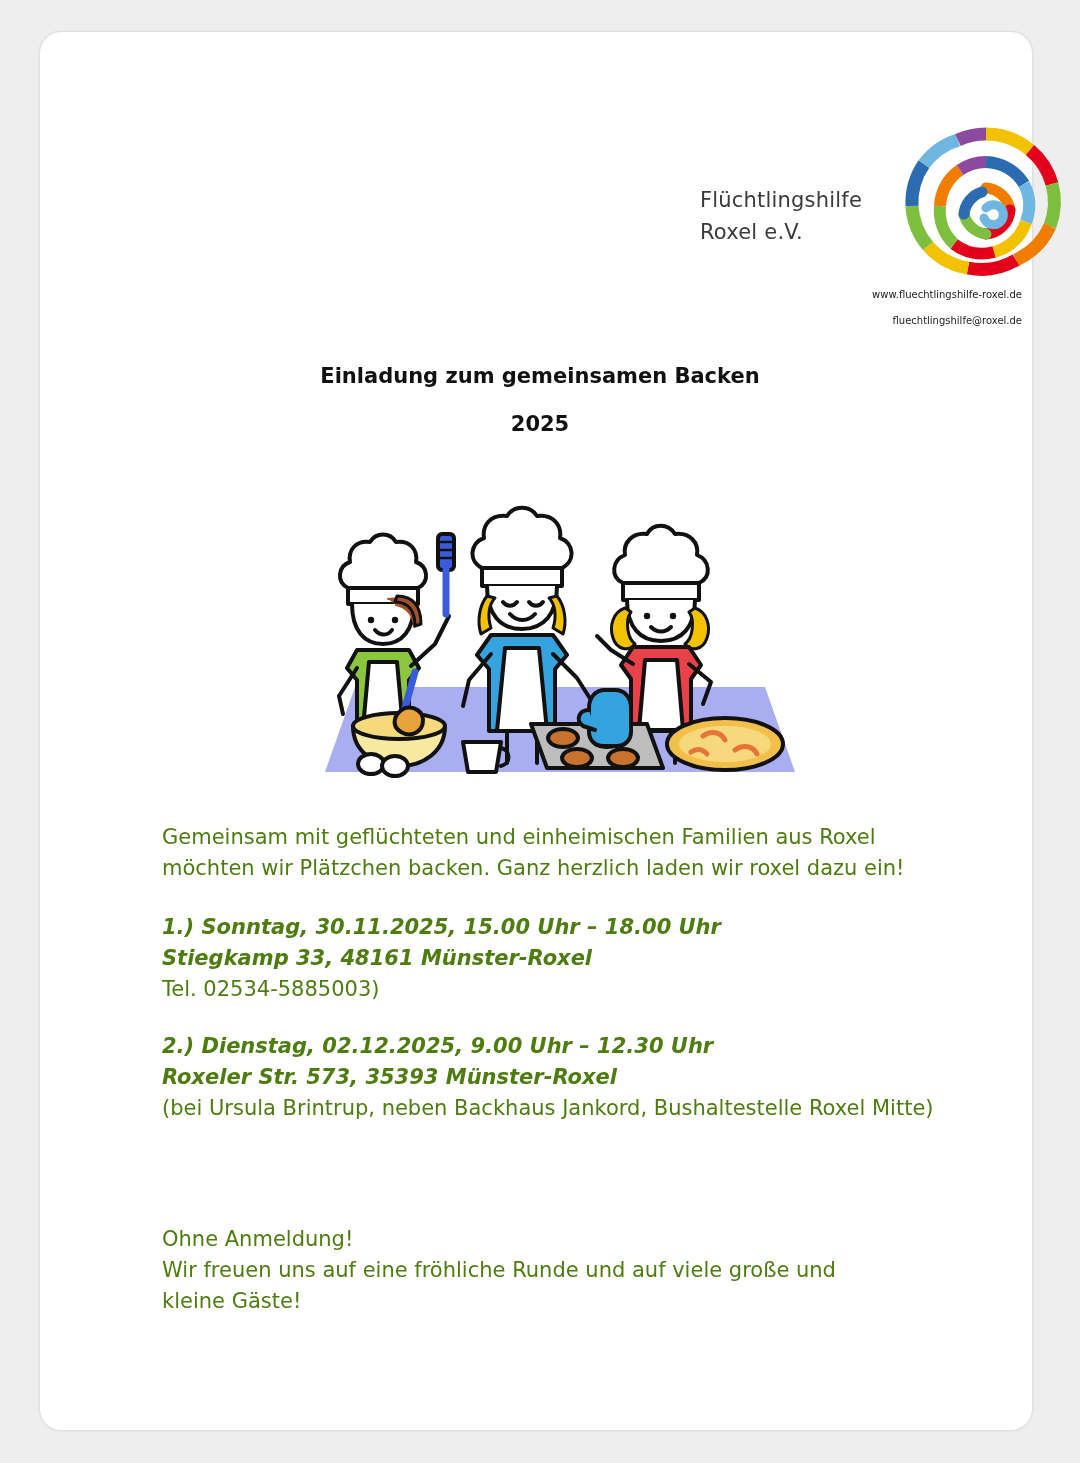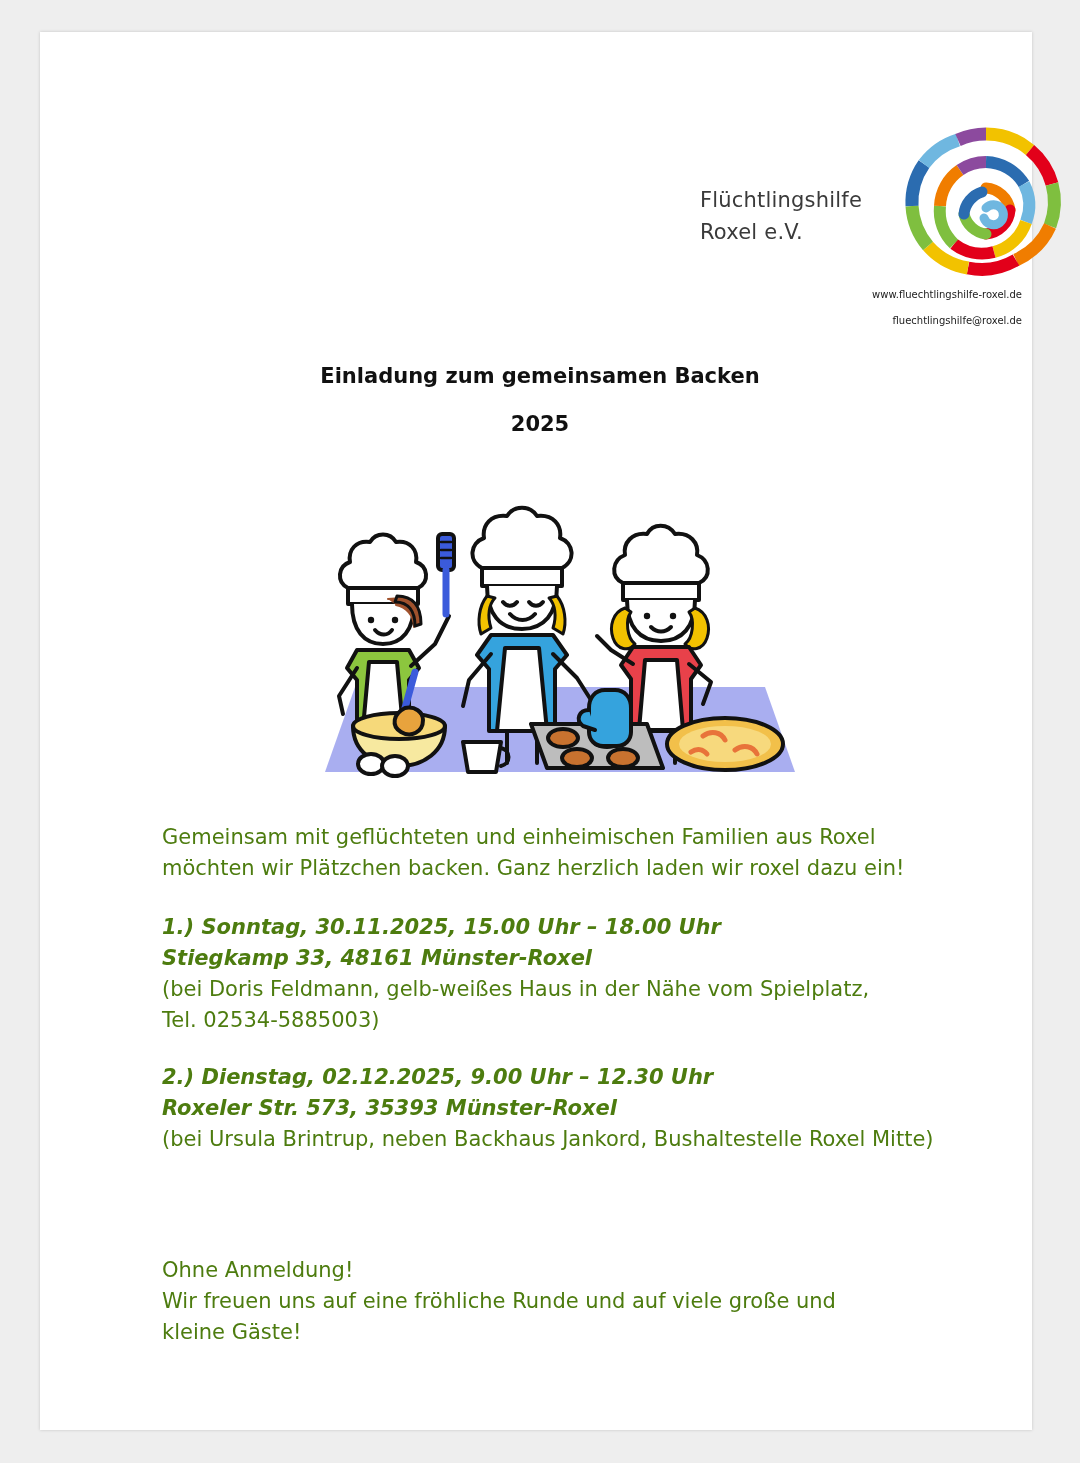--- a/index.html
+++ b/index.html
@@ -20,20 +20,21 @@
   }
 
   .sheet {
     position: absolute;
     left: 40px;
     top: 32px;
     width: 992px;
     height: 1398px;
     background: #ffffff;
     box-shadow: 0 0 3px rgba(0,0,0,0.18);
+    border-radius: 21px;
   }
 
   
   .header {
     position: absolute;
     left: 660px;
     top: 52px;
     width: 300px;
     height: 250px;
   }
@@ -291,21 +292,20 @@
     <div class="body-text">
 
       <p class="para intro">
         <span>Gemeinsam mit geflüchteten und einheimischen Familien aus Roxel</span><br>
         <span>möchten wir Plätzchen backen. Ganz herzlich laden wir roxel dazu ein!</span>
       </p>
 
       <p class="para event">
         <span class="event-line event-head">1.) Sonntag, 30.11.2025, 15.00 Uhr – 18.00 Uhr</span>
         <span class="event-line event-head">Stiegkamp 33, 48161 Münster-Roxel</span>
-        <span class="event-line note">(bei Doris Feldmann, gelb-weißes Haus in der Nähe vom Spielplatz,</span>
         <span class="event-line note">Tel. 02534-5885003)</span>
       </p>
 
       <p class="para event">
         <span class="event-line event-head">2.) Dienstag, 02.12.2025, 9.00 Uhr – 12.30 Uhr</span>
         <span class="event-line event-head">Roxeler Str. 573, 35393 Münster-Roxel</span>
         <span class="event-line note">(bei Ursula Brintrup, neben Backhaus Jankord, Bushaltestelle Roxel Mitte)</span>
       </p>
 
       <div class="big-gap"></div>

